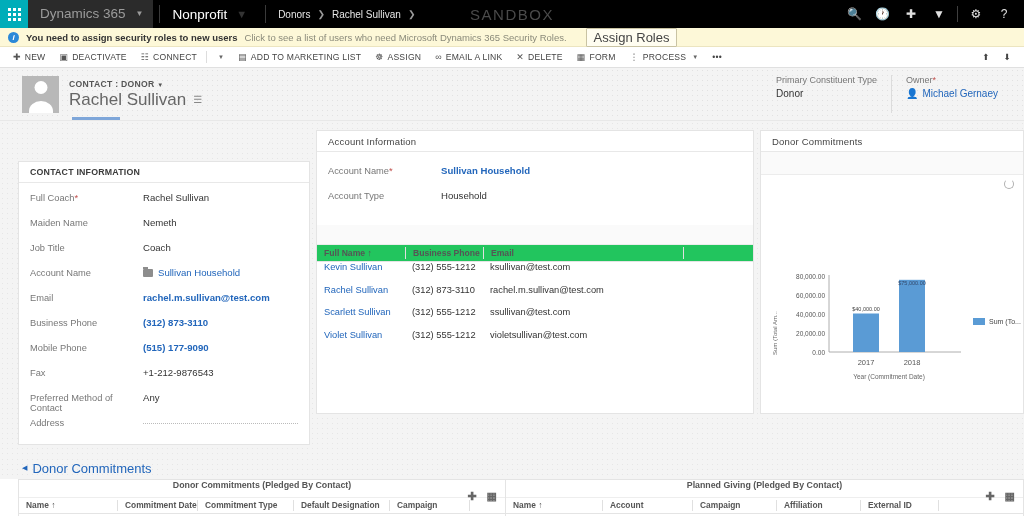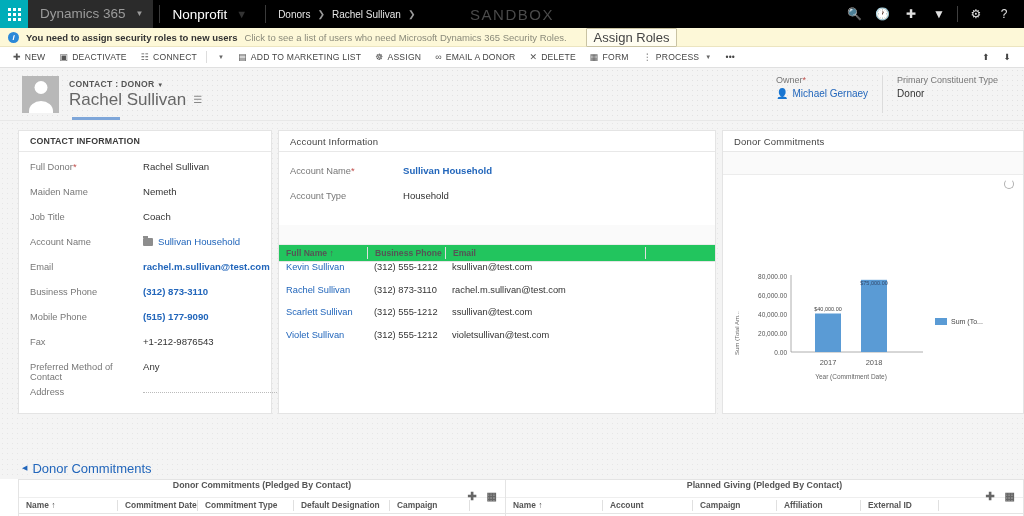--- a/index.html
+++ b/index.html
@@ -119,21 +119,21 @@
     background-size: 5px 5px;
     padding: 9px 0 0 0; display: flex; gap: 6px; padding-left: 18px; padding-right: 0;
   }
   .panel { background: #fff; border: 1px solid #e4e4e4; }
   .panel-head {
     height: 21px; border-bottom: 1px solid #e8e8e8; display: flex; align-items: center;
     padding: 0 11px; font-size: 9.5px; color: #444; letter-spacing: .2px;
   }
   .panel-head.caps { font-weight: bold; font-size: 8.8px; color: #3a3a3a; }
 
-  .col-contact { width: 254px; height: 284px; }
+  .col-contact { width: 292px; height: 284px; margin-top: 31px; }
   .field-rows { padding: 9px 11px 0 11px; }
   .frow { display: flex; align-items: flex-start; height: 25px; }
   .flabel { width: 113px; font-size: 9.3px; color: #777; padding-top: 1px; flex: none; }
   .flabel .req { color: #c0504d; }
   .fvalue { font-size: 9.6px; color: #333; display: flex; align-items: center; gap: 5px; }
   .fvalue a { color: #2266bb; text-decoration: none; }
   .fvalue.link-bold a { font-weight: bold; }
   .acct-ic { display: inline-block; width: 10px; height: 8px; background: #8d8d8d;
     position: relative; border-radius: 1px; }
   .acct-ic::before { content: ''; position: absolute; top: -2px; left: 0; width: 5px;
@@ -263,21 +263,21 @@
   <div class="cmd">
     <span class="gl">▤</span>
     <span>ADD TO MARKETING LIST</span>
   </div>
   <div class="cmd">
     <span class="gl">☸</span>
     <span>ASSIGN</span>
   </div>
   <div class="cmd">
     <span class="gl">∞</span>
-    <span>EMAIL A DONOR</span>
+    <span>EMAIL A LINK</span>
   </div>
   <div class="cmd">
     <span class="gl">✕</span>
     <span>DELETE</span>
   </div>
   <div class="cmd">
     <span class="gl">▦</span>
     <span>FORM</span>
   </div>
   <div class="cmd">
@@ -299,44 +299,44 @@
       <span>CONTACT : DONOR</span>
       <span class="caret">▼</span>
     </div>
     <div class="rec-name">
       <span>Rachel Sullivan</span>
       <span class="tag-ic">☰</span>
     </div>
   </div>
   <div class="hdr-fields">
     <div class="hdr-field">
+      <div class="hdr-label">Primary Constituent Type</div>
+      <div class="hdr-value">Donor</div>
+    </div>
+    <div class="hdr-field">
       <div class="hdr-label">
         <span>Owner</span><span class="req">*</span>
       </div>
       <div class="hdr-value">
         <span>👤</span>
         <a href="#">Michael Gernaey</a>
       </div>
     </div>
-    <div class="hdr-field">
-      <div class="hdr-label">Primary Constituent Type</div>
-      <div class="hdr-value">Donor</div>
-    </div>
   </div>
   <div class="tabstrip"></div>
 </div>
 
 <div class="body-area">
 
   <div class="panel col-contact">
     <div class="panel-head caps">CONTACT INFORMATION</div>
     <div class="field-rows">
 
       <div class="frow">
-        <div class="flabel"><span>Full Donor</span><span class="req">*</span></div>
+        <div class="flabel"><span>Full Coach</span><span class="req">*</span></div>
         <div class="fvalue">Rachel Sullivan</div>
       </div>
 
       <div class="frow">
         <div class="flabel">Maiden Name</div>
         <div class="fvalue">Nemeth</div>
       </div>
 
       <div class="frow">
         <div class="flabel">Job Title</div>

